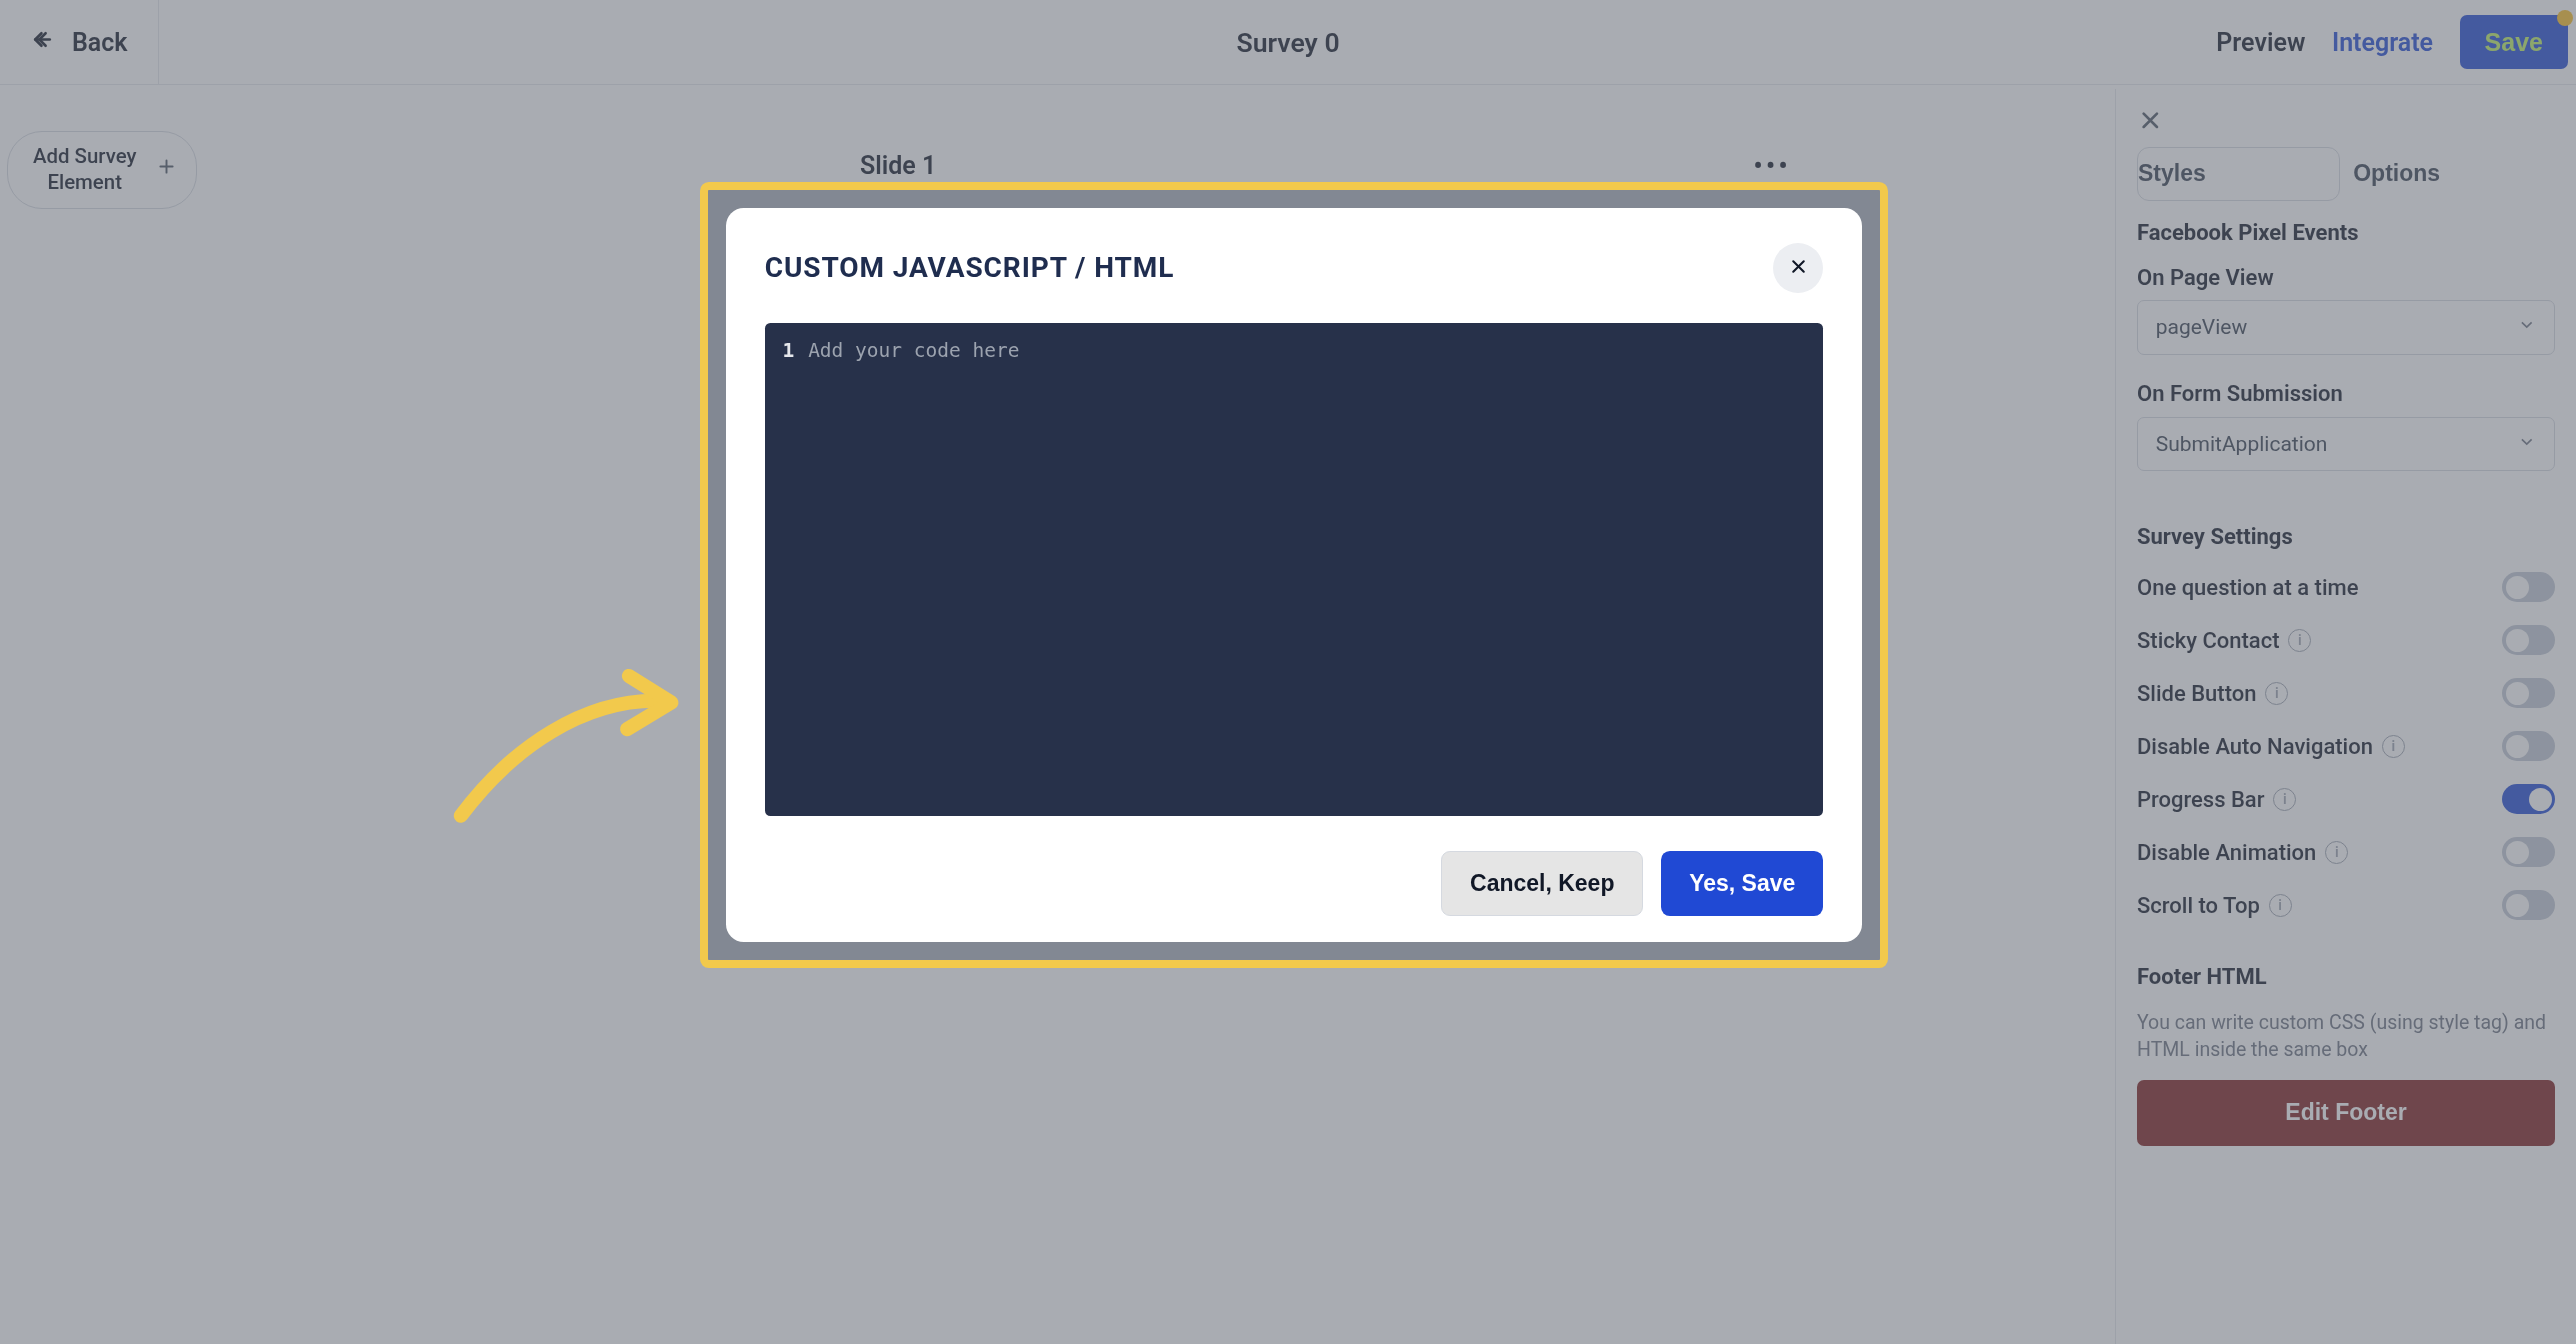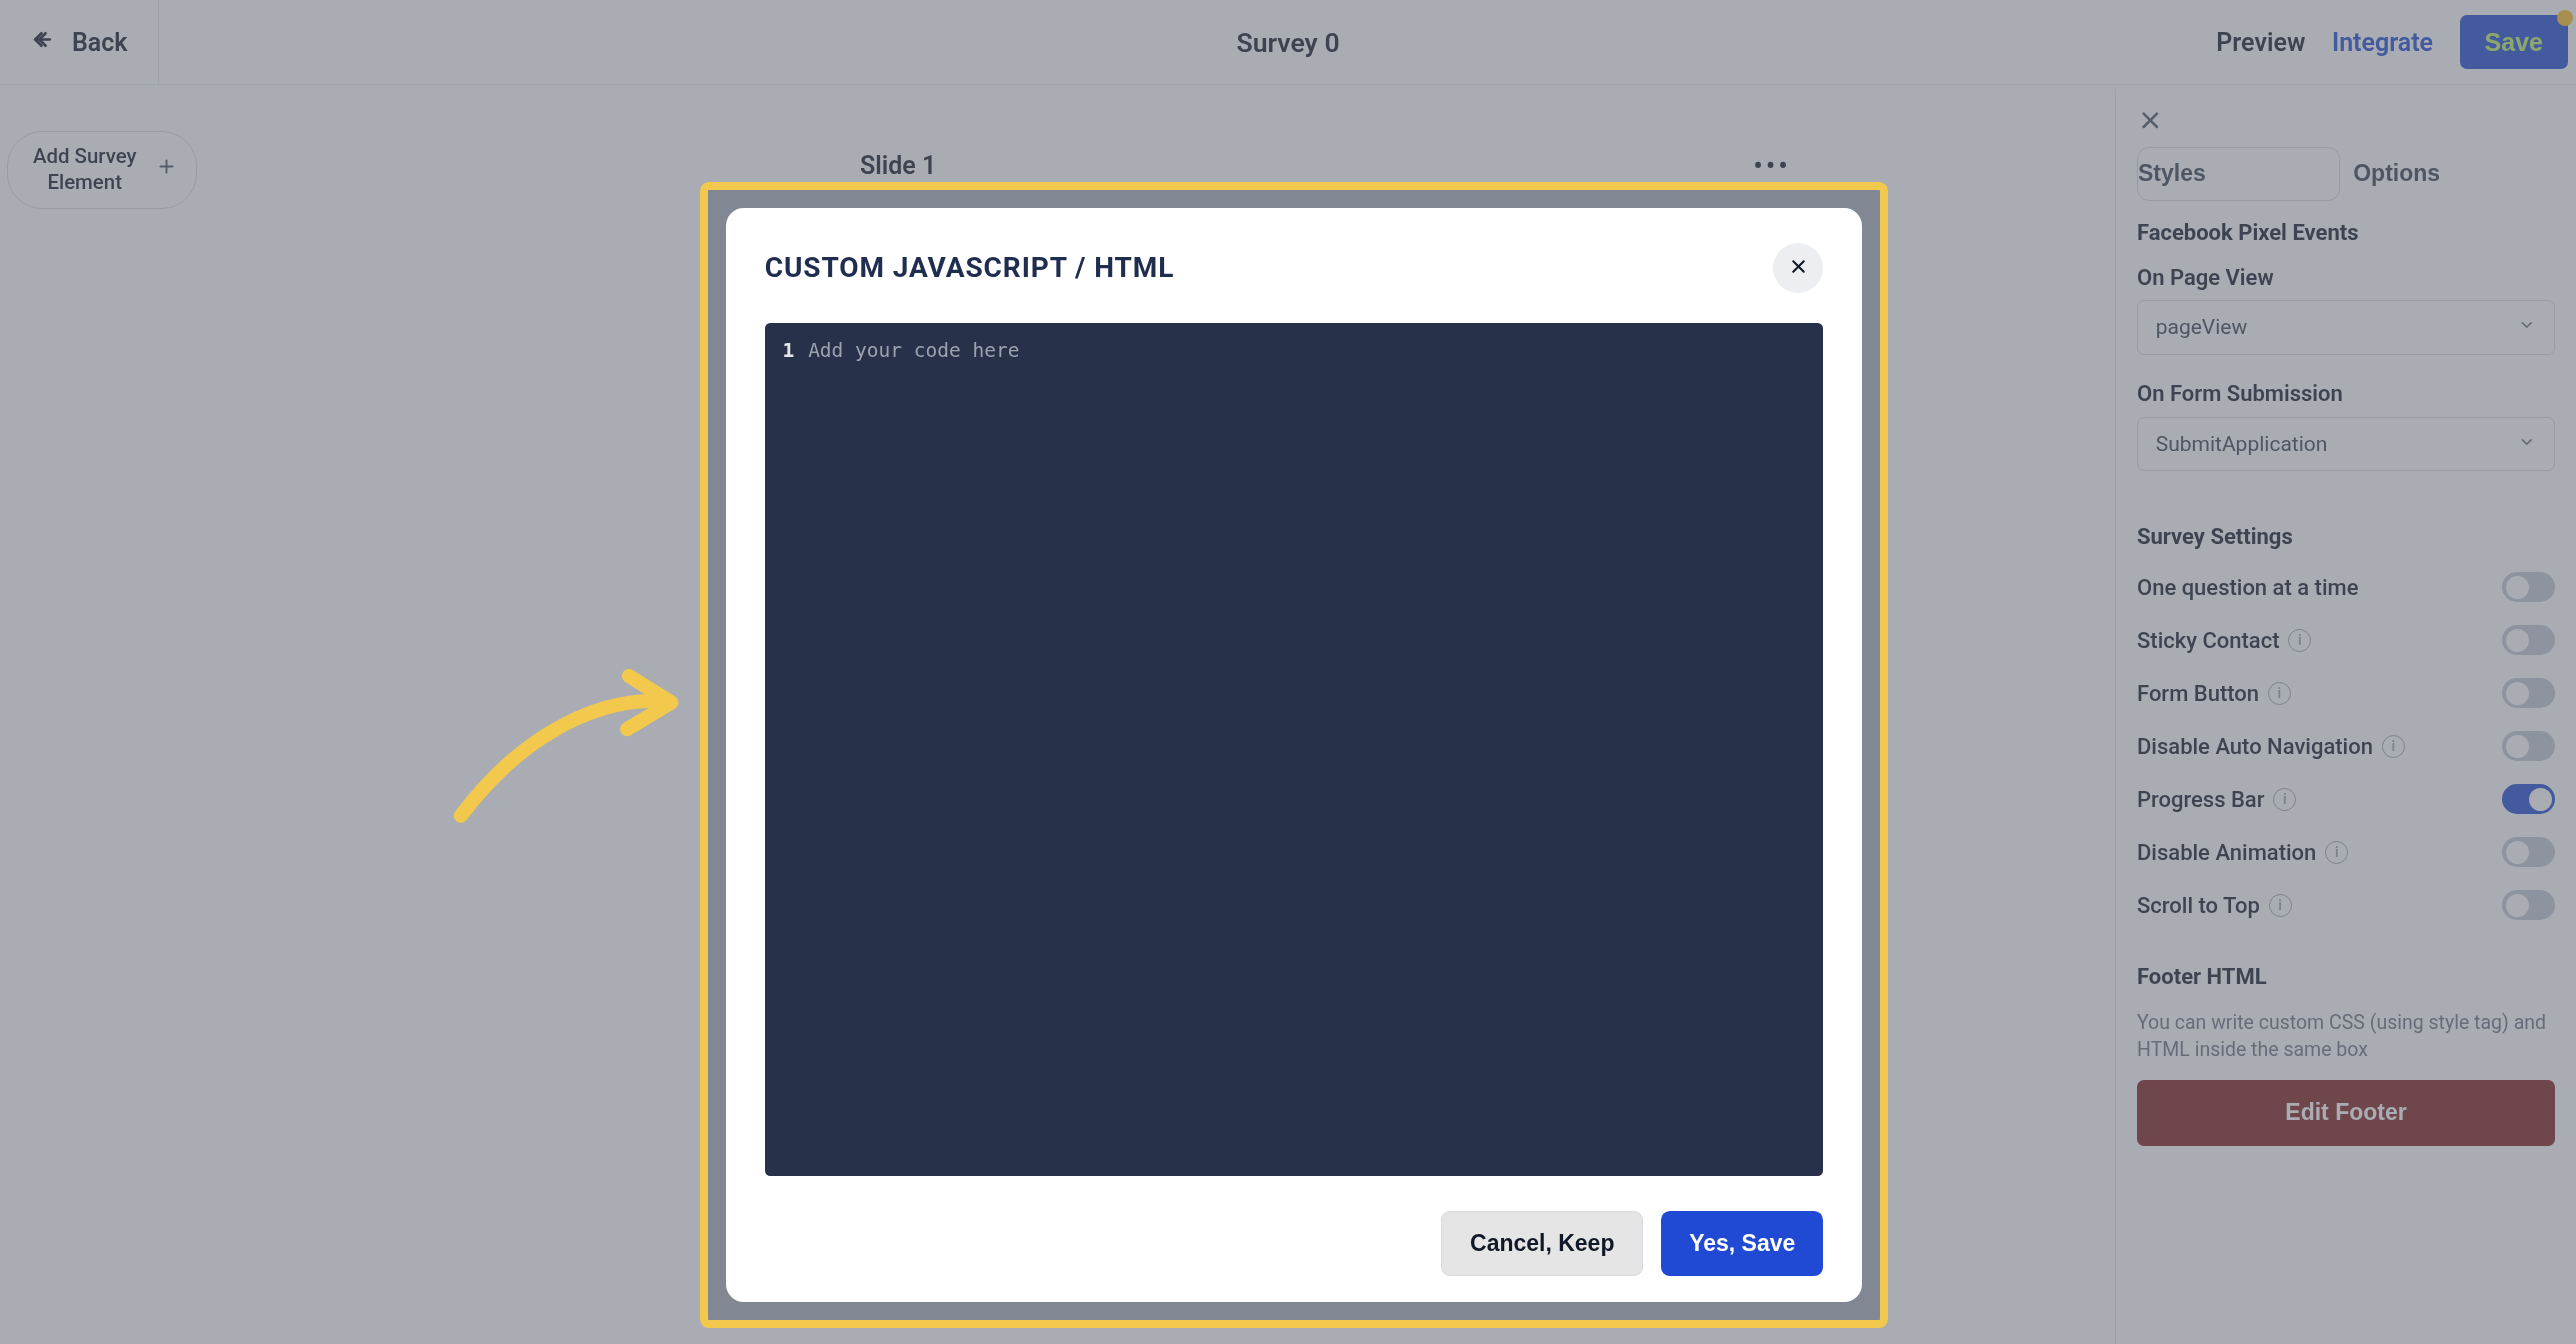--- a/index.html
+++ b/index.html
@@ -195,21 +195,21 @@
     z-index: 50;
   }
 
   
   .highlight-frame {
     position: absolute;
     z-index: 60;
     top: 182px;
     left: 700px;
     width: 1188px;
-    height: 1146px;
+    height: 786px;
     border: 8.9px solid #f2c94c;
     border-radius: 8.9px;
     background: #828893;
     padding: 17.7px;
   }
   .modal {
     width: 100%; height: 100%;
     background: #fff;
     border-radius: 17.7px;
     display:flex; flex-direction:column;
@@ -353,21 +353,21 @@
       </div>
       <div class="toggle-row">
         <span class="lbl">
           <span>Sticky Contact</span>
           <span class="info-icon">i</span>
         </span>
         <div class="toggle"></div>
       </div>
       <div class="toggle-row">
         <span class="lbl">
-          <span>Form Button</span>
+          <span>Slide Button</span>
           <span class="info-icon">i</span>
         </span>
         <div class="toggle"></div>
       </div>
       <div class="toggle-row">
         <span class="lbl">
           <span>Disable Auto Navigation</span>
           <span class="info-icon">i</span>
         </span>
         <div class="toggle"></div>

